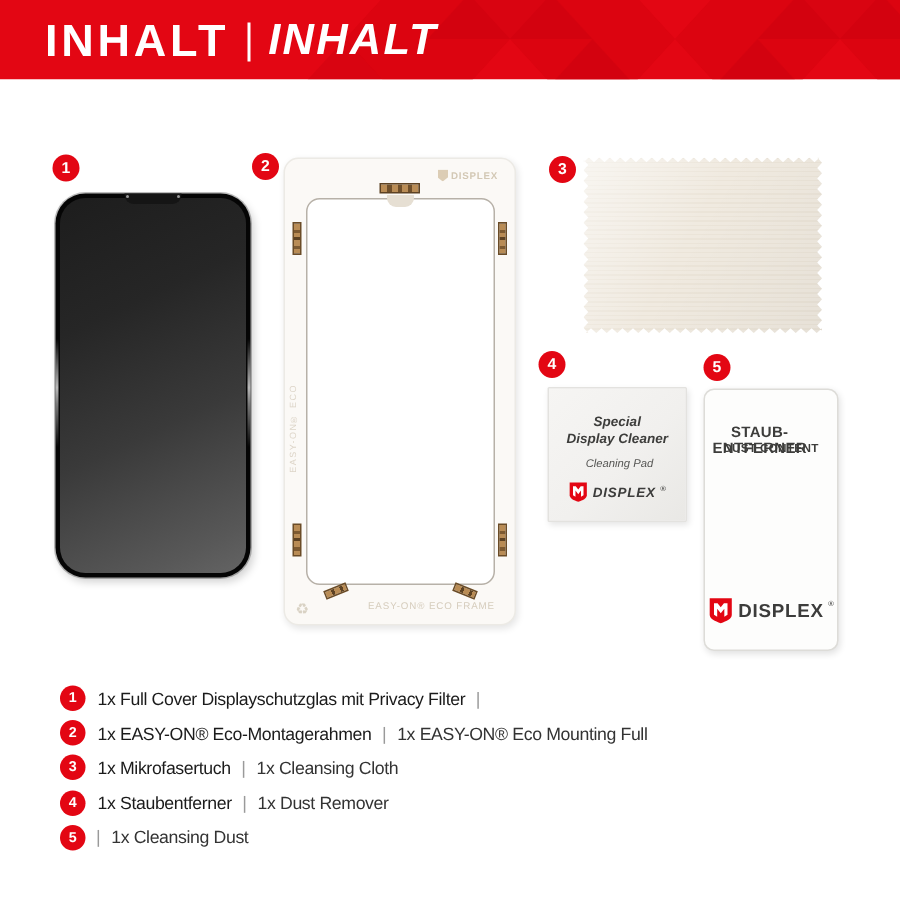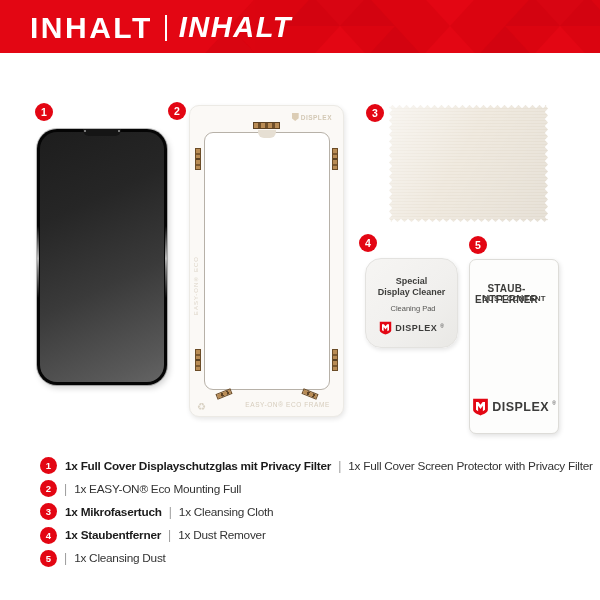--- a/index.html
+++ b/index.html
@@ -53,23 +53,23 @@
 
   
   .cloth{position:absolute;left:389px;top:105px;width:159px;height:117px;
          background:
            linear-gradient(120deg,rgba(255,255,255,.55) 0%,rgba(255,255,255,0) 45%,rgba(0,0,0,.04) 100%),
            repeating-linear-gradient(0deg,#f0eae0 0 2px,#ebe4d8 2px 3px);
          filter:drop-shadow(1px 2px 2px rgba(0,0,0,.12));}
 
   
   .sachet{position:absolute;box-sizing:border-box;text-align:center;color:#3d3d3b;}
-  .sachet4{left:365px;top:258px;width:93px;height:90px;border-radius:16px;
+  .sachet4{left:365px;top:258px;width:93px;height:90px;border-radius:1px;
          background:linear-gradient(135deg,#f6f5f3 0%,#f1f0ee 55%,#e9e8e5 100%);
-         border:1px solid #e3e2df;box-shadow:1px 2px 4px rgba(0,0,0,.10);}
+         border:1px solid #e3e2df;box-shadow:1px 2px 4px rgba(0,0,0,.10);font-style:italic;}
   .sachet5{left:469px;top:259px;width:90px;height:175px;border-radius:7px;
          background:#fdfdfc;border:1px solid #dddcd8;box-shadow:1px 2px 5px rgba(0,0,0,.12);}
   .s4-l1{position:absolute;left:0;right:0;top:17px;font-size:9px;font-weight:700;}
   .s4-l2{position:absolute;left:0;right:0;top:28px;font-size:9px;font-weight:700;}
   .s4-l3{position:absolute;left:3px;right:0;top:45px;font-size:7.5px;color:#565654;}
   .s5-l1{position:absolute;left:0;right:15px;top:23px;font-size:10px;font-weight:700;letter-spacing:.2px;}
   .s5-l2{position:absolute;left:0;right:0;top:34px;font-size:7.8px;font-weight:700;letter-spacing:.2px;}
   .brandrow{position:absolute;left:0;right:0;display:flex;align-items:center;justify-content:center;gap:3px;}
   .s4-brand{top:62px;}
   .s5-brand{bottom:17px;}
@@ -77,21 +77,21 @@
   .s4-brand .brand-txt{font-size:9px;}
   .s5-brand .brand-txt{font-size:12.5px;}
   .brand-reg{font-size:5px;color:#3c3c3b;align-self:flex-start;margin-top:2px;}
   .shield{display:block;}
 
   
   .legend{position:absolute;left:40px;top:454px;width:540px;}
   .legend-row{display:flex;align-items:center;height:23.2px;}
   .legend-badge{width:17px;height:17px;border-radius:50%;background:#e30613;color:#fff;flex:0 0 17px;
          font-size:9.5px;font-weight:700;display:flex;align-items:center;justify-content:center;}
-  .legend-de{margin-left:8px;font-size:11.8px;font-weight:700;color:#1b1b1b;letter-spacing:-.25px;white-space:nowrap;}
+  .legend-de{margin-left:8px;font-size:11.8px;font-weight:400;color:#1b1b1b;letter-spacing:-.25px;white-space:nowrap;}
   .legend-sep{margin:0 7px;color:#9a9a9a;font-size:12px;font-weight:400;}
   .legend-en{font-size:11.8px;font-weight:400;color:#333;letter-spacing:-.25px;white-space:nowrap;}
 </style>
 </head>
 <body>
 
 <div id="stage">
 
   <div class="banner">
     <svg viewBox="0 0 600 53" preserveAspectRatio="none">
@@ -179,24 +179,24 @@
       <span class="brand-txt">DISPLEX</span>
       <span class="brand-reg">®</span>
     </div>
   </div>
 
   <div class="legend">
     <div class="legend-row">
       <span class="legend-badge">1</span>
       <span class="legend-de">1x Full Cover Displayschutzglas mit Privacy Filter</span>
       <span class="legend-sep">|</span>
-      <span class="legend-en">1x Full Cover Screen Protector with Privacy Filter</span>
     </div>
     <div class="legend-row">
       <span class="legend-badge">2</span>
+      <span class="legend-de">1x EASY-ON® Eco-Montagerahmen</span>
       <span class="legend-sep">|</span>
       <span class="legend-en">1x EASY-ON® Eco Mounting Full</span>
     </div>
     <div class="legend-row">
       <span class="legend-badge">3</span>
       <span class="legend-de">1x Mikrofasertuch</span>
       <span class="legend-sep">|</span>
       <span class="legend-en">1x Cleansing Cloth</span>
     </div>
     <div class="legend-row">

